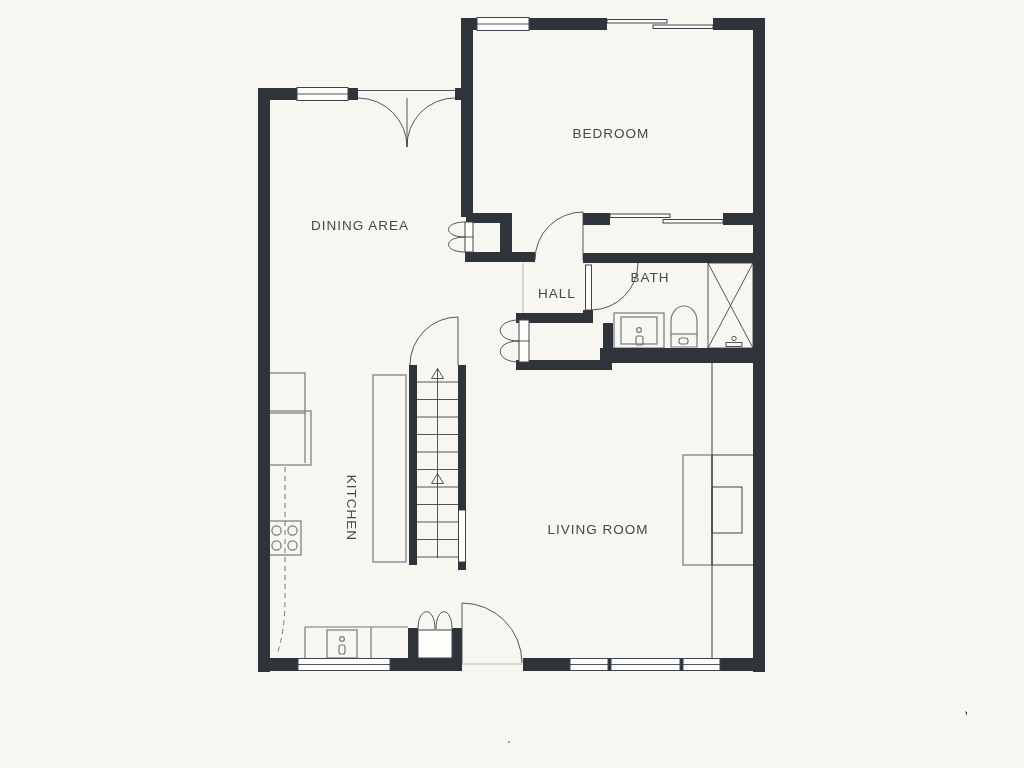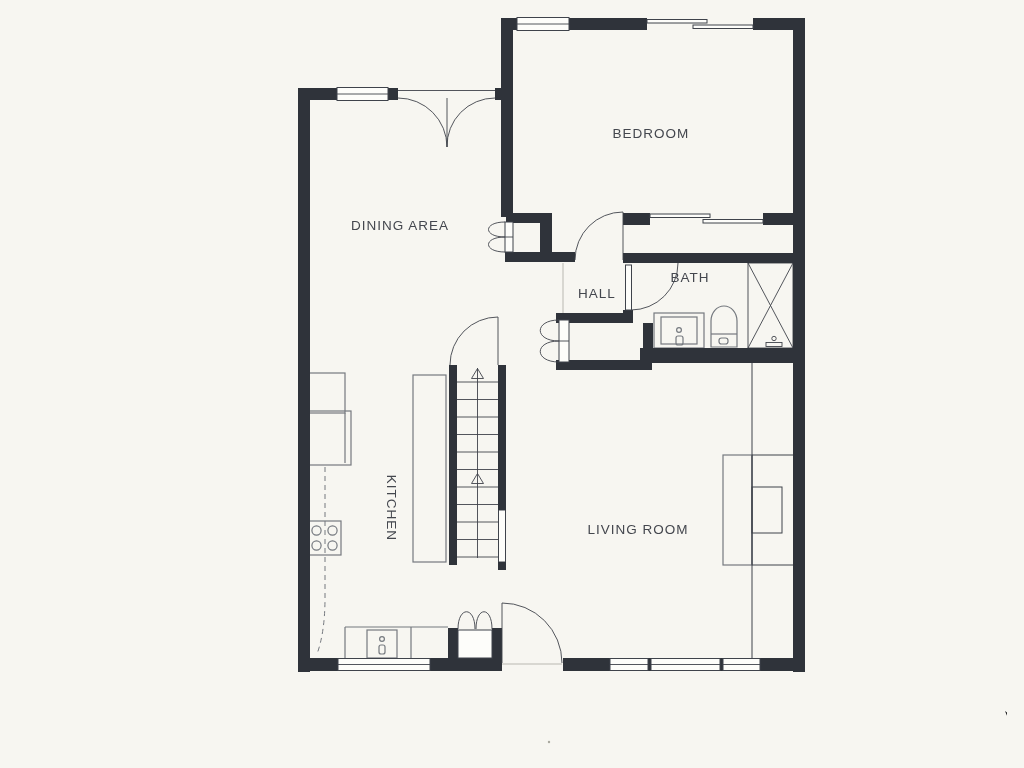--- a/index.html
+++ b/index.html
@@ -1,21 +1,21 @@
 <!DOCTYPE html>
 <html style="--background: #f7f6f1; --wall: #2f333a; --line: #3f434b; --fixture: #75797f; --text: #44474e; --compass: #17181b; --window_fill: #fdfdfa;"><head>
 <meta charset="utf-8">
 <style>
   html,body{margin:0;padding:0;}
   :root{
     --background:#f7f6f1; --wall:#2f333a; --line:#3f434b; --fixture:#75797f;
     --text:#44474e; --compass:#17181b; --window_fill:#fdfdfa; --faint:#a9aaa2;
   }
   body{background:var(--background);font-family:"Liberation Sans",sans-serif;}
-  .stage{position:relative;width:967px;height:768px;background:var(--background);overflow:hidden;margin-left:40px;}
+  .stage{position:relative;width:967px;height:768px;background:var(--background);overflow:hidden;}
   .wall{fill:var(--wall);stroke:none;}
   .ln{stroke:var(--line);stroke-width:1;fill:none;}
   .thin{stroke-width:.9;}
   .win{fill:var(--window_fill);stroke:var(--line);stroke-width:1;}
   .fx{stroke:var(--fixture);stroke-width:1.2;fill:none;}
   .dash{stroke:var(--fixture);stroke-width:1;fill:none;stroke-dasharray:5 4;}
   .lbl{fill:var(--text);font-size:13.5px;letter-spacing:1px;}
   .faint{stroke:var(--faint);stroke-width:.8;}
   text{font-family:"Liberation Sans",sans-serif;}
 </style>

